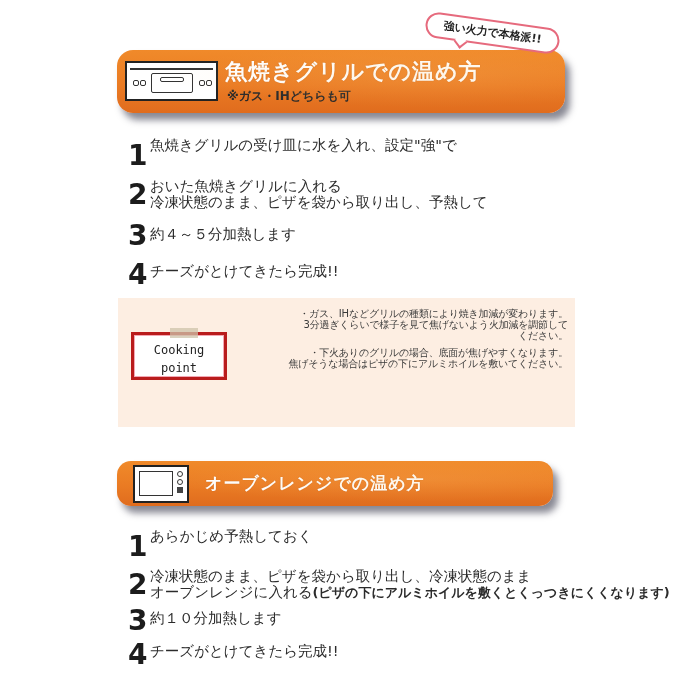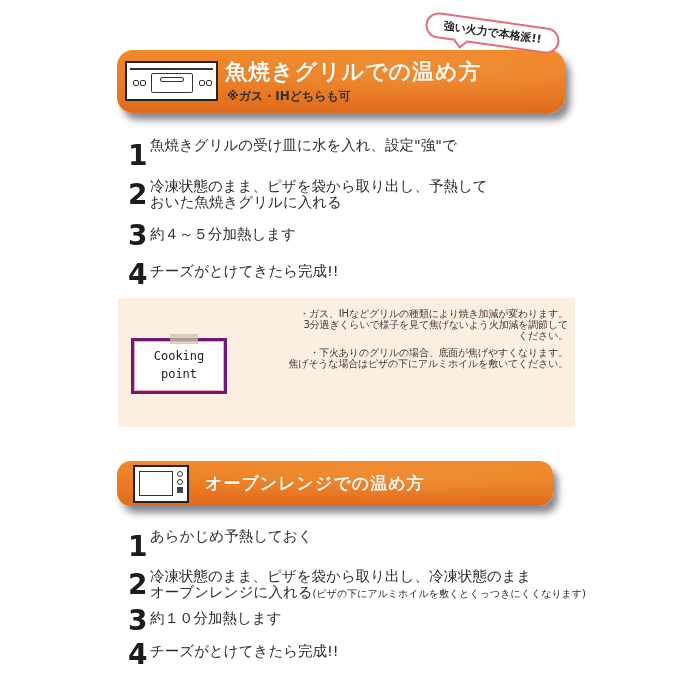--- a/index.html
+++ b/index.html
@@ -55,30 +55,30 @@
   }
   .bubble::after {
     content:""; position:absolute; left:30px; bottom:-7px; width:8px; height:8px;
     background:#fff; border-right:2.5px solid #e66a7d; border-bottom:2.5px solid #e66a7d;
     transform: rotate(45deg);
   }
 
   .step { position:absolute; left:128px; }
   .step .num { position:absolute; left:0; font-size:28px; font-weight:bold; color:#1c1c1c; line-height:28px; }
   .step .text { position:absolute; left:22px; font-size:14.5px; line-height:16px; color:#2b2b2b; white-space:nowrap; }
-  .step .note { font-size:10px; }
+  .step .note { font-size:13px;font-weight:bold; }
 
   .point-box {
     position:absolute; left:118px; top:298px; width:457px; height:129px;
     background:#fdeee2;
   }
   .point-card {
-    position:absolute; left:13px; top:40px; width:96px; height:56px;
+    position:absolute; left:13px; top:34px; width:96px; height:48px;
     background:#fff; box-sizing:border-box;
-    border:3px solid #701a75;
+    border:3px solid #b91c1c;
     box-shadow: inset 0 0 0 1px #f3a8b4;
   }
   .point-tape {
     position:absolute; left:36px; top:-7px; width:28px; height:10px;
     background:rgba(205,195,170,0.75);
   }
   .point-card .label {
     position:absolute; left:0; right:0; text-align:center;
     font-family:"DejaVu Sans Mono", monospace; font-size:12px; color:#222;
   }
@@ -112,22 +112,22 @@
 
 <div class="step" style="top:137px">
   <div class="num" style="top:5px">1</div>
   <div class="text" style="top:0">
     <div>魚焼きグリルの受け皿に水を入れ、設定"強"で</div>
   </div>
 </div>
 <div class="step" style="top:178px">
   <div class="num" style="top:3px">2</div>
   <div class="text" style="top:0">
+    <div>おいた魚焼きグリルに入れる</div>
     <div>冷凍状態のまま、ピザを袋から取り出し、予熱して</div>
-    <div>おいた魚焼きグリルに入れる</div>
   </div>
 </div>
 <div class="step" style="top:222px">
   <div class="num" style="top:0">3</div>
   <div class="text" style="top:4px">
     <div>約４～５分加熱します</div>
   </div>
 </div>
 <div class="step" style="top:261px">
   <div class="num" style="top:0">4</div>

